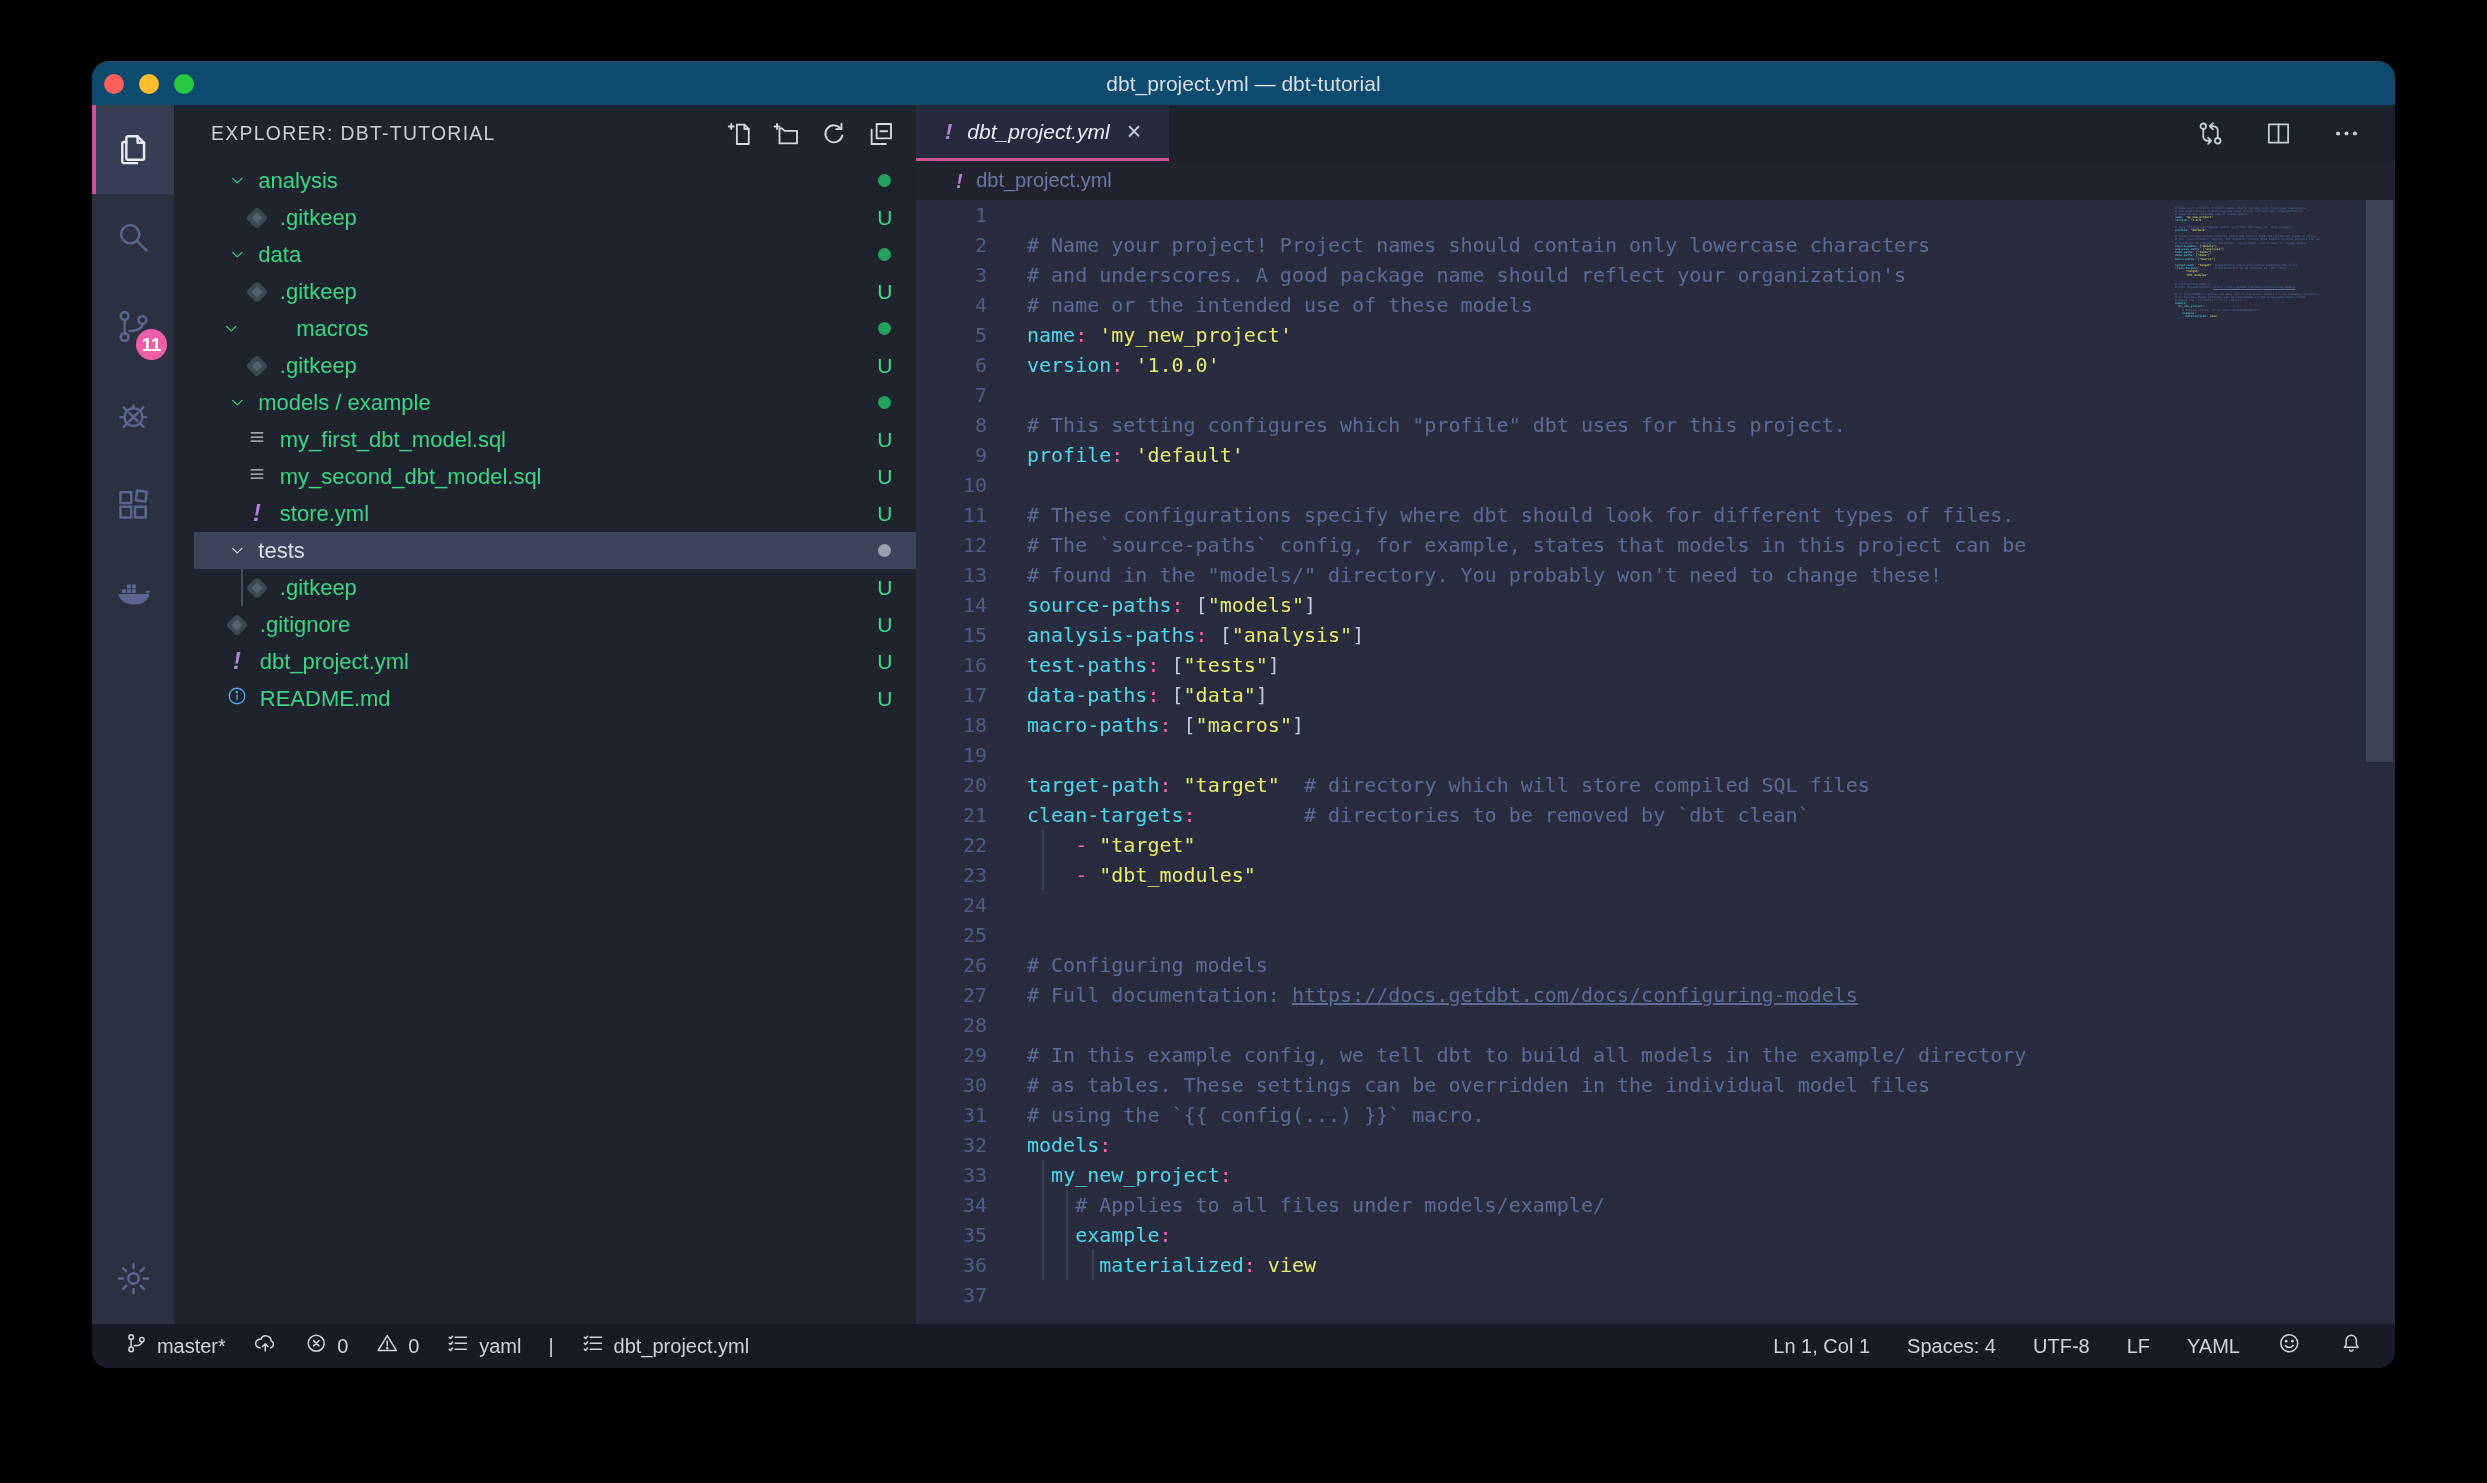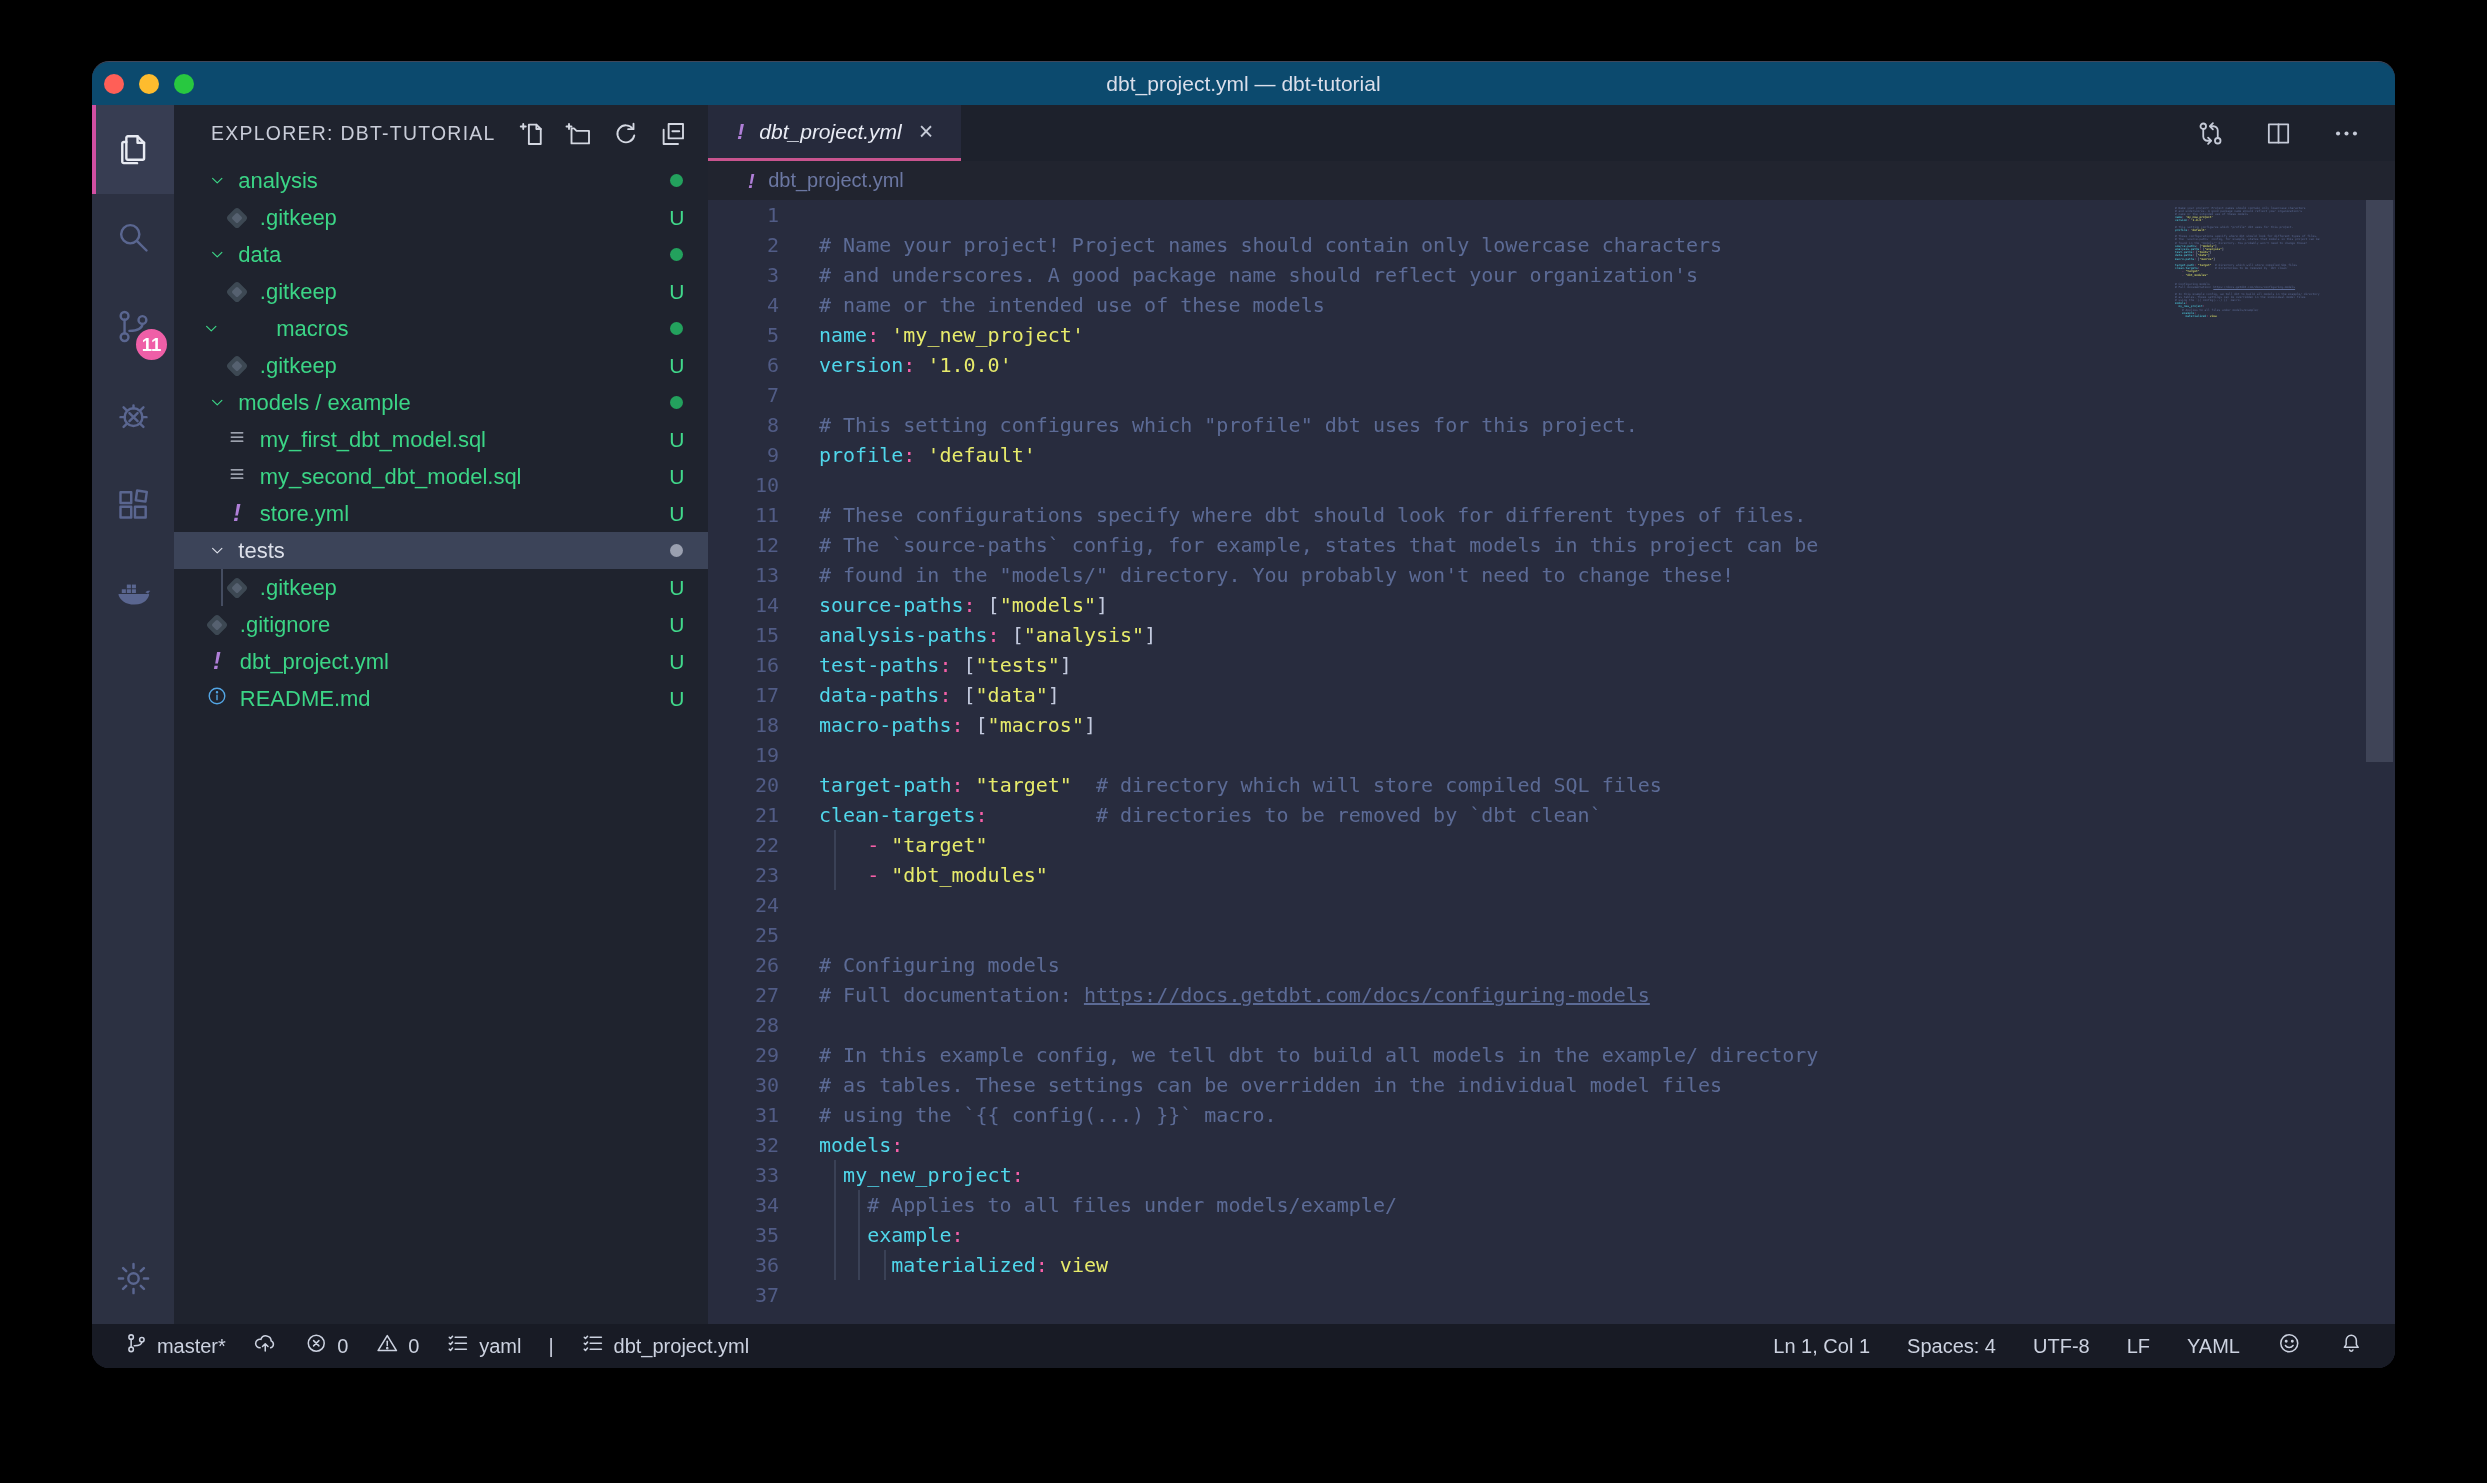--- a/index.html
+++ b/index.html
@@ -17,28 +17,28 @@
   
   .activitybar{width:82px;background:#2c3142;flex:none;display:flex;flex-direction:column;position:relative;}
   .ab-item{height:89px;display:flex;align-items:center;justify-content:center;color:#5a6690;position:relative;}
   .ab-item svg{width:39px;height:39px;}
   .ab-item.active{background:#373d52;color:#e8ebf3;}
   .ab-item.active::before{content:"";position:absolute;left:0;top:0;bottom:0;width:4.2px;background:#d14fa2;}
   .ab-badge{position:absolute;right:5px;bottom:10px;min-width:35px;height:35px;border-radius:17.7px;background:#ef5fa7;
     color:#fff;font-size:18.5px;font-weight:bold;display:flex;align-items:center;justify-content:center;border:2.5px solid #2c3142;box-sizing:border-box;}
   .ab-bottom{margin-top:auto;}
   
-  .sidebar{width:534px;background:#1f232e;flex:none;display:flex;flex-direction:column;position:relative;}
+  .sidebar{width:742px;background:#1f232e;flex:none;display:flex;flex-direction:column;position:relative;}
   .sb-header{height:57px;display:flex;align-items:center;flex:none;}
   .sb-title{padding-left:37px;font-size:19.4px;letter-spacing:1.3px;color:#c9cdd9;}
   .sb-tools{margin-left:auto;margin-right:20px;display:flex;gap:17px;color:#d4d8e2;}
   .sb-tools span{width:30px;height:30px;display:inline-flex;}
   .sb-tools svg{width:30px;height:30px;}
   .tree{flex:1;}
-  .trow{height:37px;display:flex;align-items:center;position:relative;font-size:22px;cursor:pointer;}
+  .trow{height:37px;display:flex;align-items:center;position:relative;font-size:22px;cursor:pointer;margin-left:20px;}
   .trow.selected{background:#3c4459;}
   .trow .chev{width:18.5px;height:18.5px;flex:none;display:inline-flex;}
   .trow .chev svg{width:18.5px;height:18.5px;}
   .trow .ficon{width:22px;height:22px;flex:none;display:inline-flex;align-items:center;justify-content:center;}
   .trow .lbl{margin-left:11.8px;white-space:nowrap;}
   .lbl.green{color:#3bd586;}
   .lbl.white{color:#dcdfe9;}
   .badge-u{margin-left:auto;margin-right:23.6px;color:#41d88b;font-size:21px;}
   .badge-dot{margin-left:auto;margin-right:25px;width:13.5px;height:13.5px;border-radius:50%;background:#23a15d;}
   .badge-dot.gray{background:#9aa0b0;}

